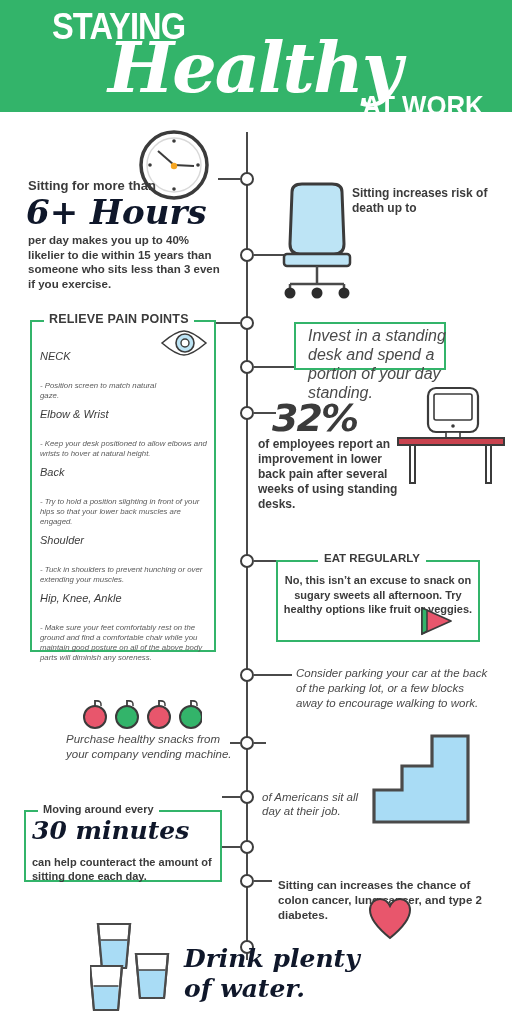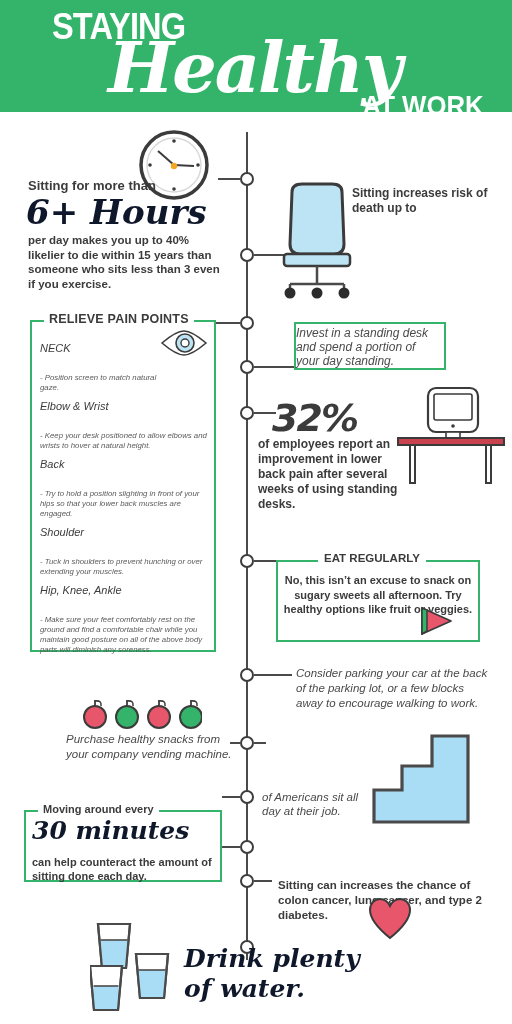--- a/index.html
+++ b/index.html
@@ -105,22 +105,22 @@
     font-size:7.8px; line-height:10px; color:#5a5a5a; margin-top:19px;
   }
   .eye { position:absolute; right:6px; top:8px; width:48px; height:26px; }
 
   
   .callout {
     position:absolute; border:2px solid #33b46a; background:#fff;
   }
   #sd-box { left:294px; top:322px; width:152px; height:48px; }
   #sd-text {
-    position:absolute; left:296px; top:326px; width:144px;
-    font-size:12px; line-height:14px;
+    position:absolute; left:308px; top:326px; width:144px;
+    font-size:16px; line-height:19px;
   }
   #b3-num { position:absolute; left:272px; top:396px; font-size:38px; }
   #b3-body { position:absolute; left:258px; top:437px; width:140px; font-size:12px; line-height:15px; }
   .deskart { position:absolute; left:396px; top:386px; width:110px; height:100px; }
 
   
   #er-box { left:276px; top:560px; width:204px; height:82px; }
   #er-title {
     position:absolute; left:318px; top:552px; background:#fff; padding:0 6px;
     font-family:"Liberation Sans", sans-serif; font-weight:bold;
@@ -242,21 +242,21 @@
 
   <div id="b2-lead" class="bold-sans">Sitting increases risk of death up to</div>
 
   <div class="pp-box">
     <svg class="eye" viewBox="0 0 48 26">
       <path d="M2 13 Q16 1 24 1 Q32 1 46 13 Q32 25 24 25 Q16 25 2 13 Z" fill="#fff" stroke="#3b3b3b" stroke-width="1.6"></path>
       <circle cx="25" cy="13" r="9" fill="#bde4f5" stroke="#3b3b3b" stroke-width="1.6"></circle>
       <circle cx="25" cy="13" r="4" fill="#fff" stroke="#3b3b3b" stroke-width="1.4"></circle>
     </svg>
     <div class="pp-inner">
-      <div class="pp-h" style="margin-top:8px;">NECK</div>
+      <div class="pp-h" style="margin-top:16px;">NECK</div>
       <div class="pp-p" style="width:118px;">- Position screen to match natural gaze.</div>
       <div class="pp-h">Elbow &amp; Wrist</div>
       <div class="pp-p">- Keep your desk positioned to allow elbows and wrists to hover at natural height.</div>
       <div class="pp-h">Back</div>
       <div class="pp-p">- Try to hold a position slighting in front of your hips so that your lower back muscles are engaged.</div>
       <div class="pp-h">Shoulder</div>
       <div class="pp-p">- Tuck in shoulders to prevent hunching or over extending your muscles.</div>
       <div class="pp-h">Hip, Knee, Ankle</div>
       <div class="pp-p">- Make sure your feet comfortably rest on the ground and find a comfortable chair while you maintain good posture on all of the above body parts will diminish any soreness.</div>
     </div>

